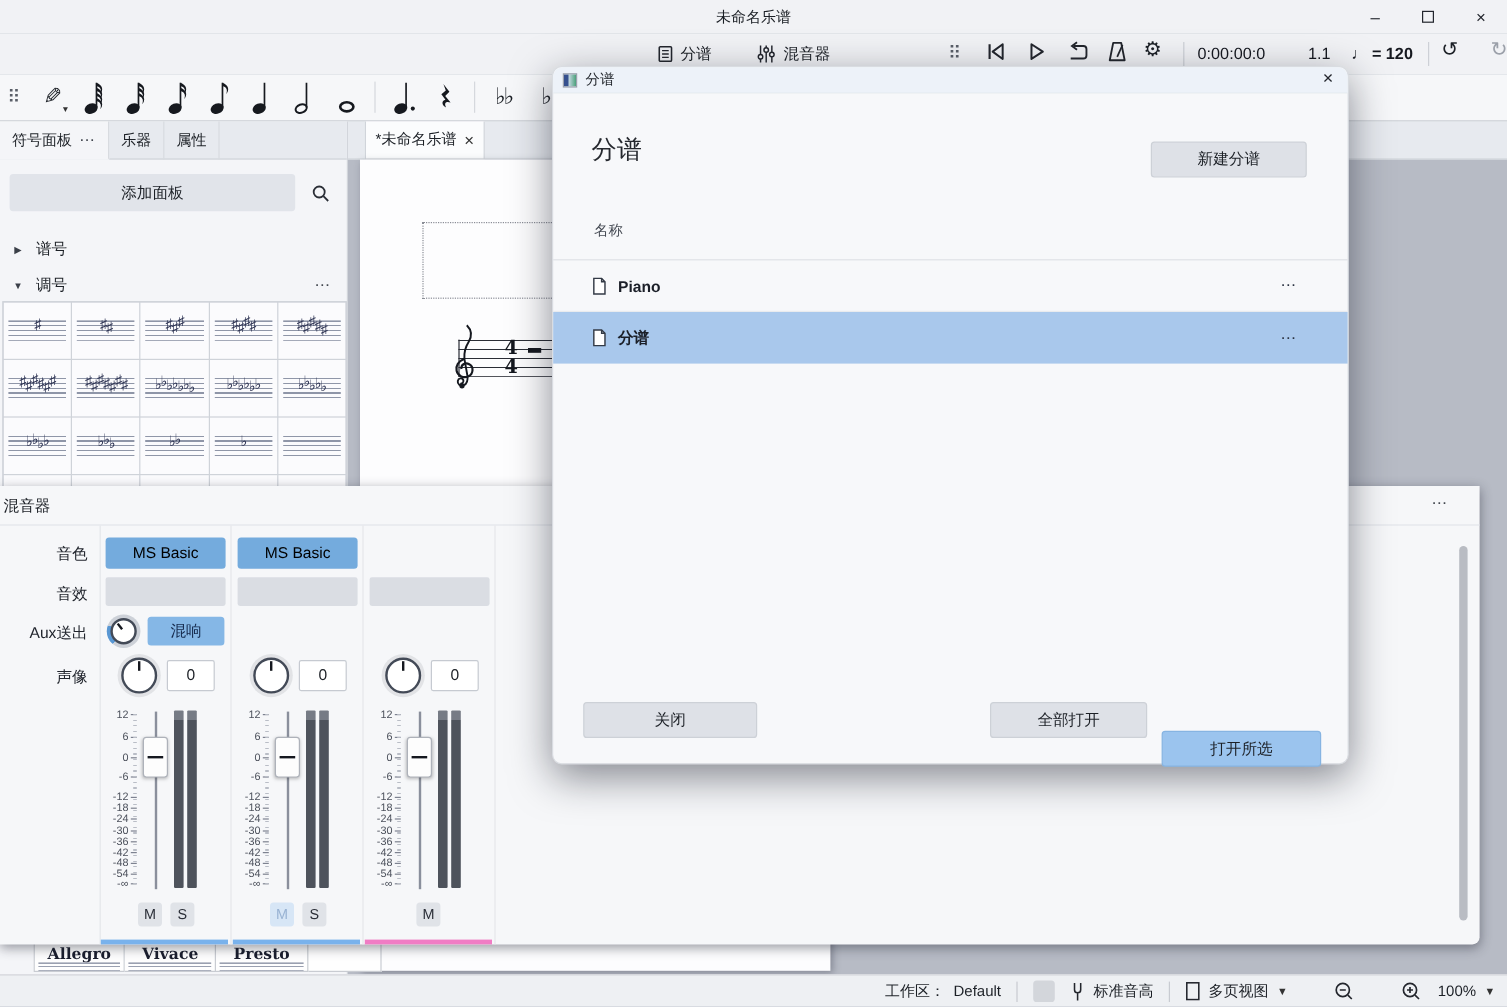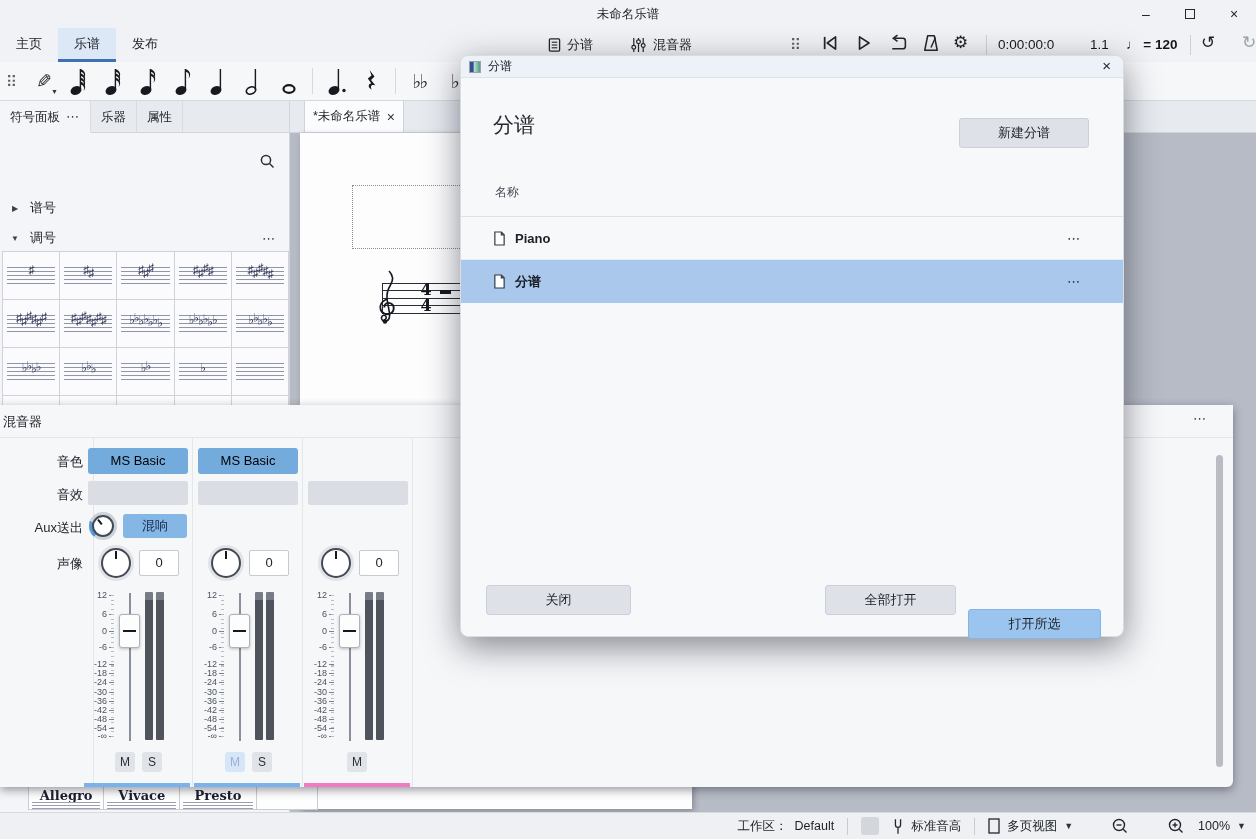--- a/index.html
+++ b/index.html
@@ -74,21 +74,21 @@
   .tempo-cell:first-child { border-left:1px solid #c9ccd2; }
   .tempo-cell .t { font-family:"DejaVu Serif",serif; font-weight:bold; font-size:13px; color:#1a1e2e; line-height:20px; }
   .tempo-cell .mini-staff { position:absolute; left:3px; right:3px; bottom:0; height:7px; background:repeating-linear-gradient(#9aa0b0 0 1px, transparent 1px 3px); }
   #tempo-rest { width:62px; border:1px solid #c9ccd2; border-left:none; background:#fefefe; }
 
   
   #mixer { position:absolute; left:0; top:304px; width:1233px; height:382px; background:#f6f7f9; box-shadow:0 3px 10px rgba(30,34,48,.45); border-radius:0 0 6px 0; }
   #mixer-header { position:absolute; left:0; top:0; width:100%; height:33px; border-bottom:1px solid #e2e4e9; }
   #mixer-title { position:absolute; left:3px; top:8px; font-size:13px; }
   #mixer-menu { position:absolute; right:26px; top:6px; }
-  #mix-labels { position:absolute; left:0; top:33px; width:94px; height:349px; border-right:1px solid #e4e6ea; }
+  #mix-labels { position:absolute; left:0; top:33px; width:84px; height:349px; border-right:1px solid #e4e6ea; }
   #mix-labels div { position:absolute; right:10px; font-size:13px; color:#22262e; }
   .strip { position:absolute; top:33px; width:110px; height:349px; border-right:1px solid #e4e6ea; }
   .snd-btn { position:absolute; left:5px; top:10px; width:100px; height:26px; background:#74abdd; border-radius:3px; color:#000000; text-align:center; line-height:26px; font-size:13px; }
   .fx-slot { position:absolute; left:5px; top:43px; width:100px; height:24px; background:#dadde3; border-radius:2px; }
   .knob { border-radius:50%; background:#fff; border:2px solid #434a57; position:absolute; box-shadow:0 0 0 3px rgba(50,56,70,.10); }
   .needle { position:absolute; left:50%; top:1px; width:2px; height:8px; margin-left:-1px; background:#15181f; transform-origin:50% 11px; }
   .aux-wrap { position:absolute; left:6px; top:74px; width:28px; height:28px; border-radius:50%; background:conic-gradient(from 220deg,#5ea2e4 0 70deg,#dfe3e9 70deg 360deg); }
   .aux-knob { left:3px; top:3px; width:22px; height:22px; }
   .aux-knob .needle { height:6px; transform-origin:50% 8px; transform:rotate(-38deg); }
   .aux-btn { position:absolute; left:40px; top:76px; width:64px; height:24px; background:#85b7e6; border-radius:3px; color:#14284b; text-align:center; line-height:24px; font-size:13px; }
@@ -138,21 +138,20 @@
 
   <div id="menu-title">未命名乐谱</div>
   <div id="win-controls">
     <span class="wc">–</span>
     <span class="wc"><span id="wc-max"></span></span>
     <span class="wc">×</span>
   </div>
 </div>
 
 <div id="ribbon">
-  <div id="ribbon-tabs" style="display:inline-block;"><span class="rtab">主页</span><span class="rtab active">乐谱</span><span class="rtab">发布</span></div>
 
   <div class="ricon-btn" style="left:548px;">
     <svg width="13" height="16" viewBox="0 0 14 16">
         <rect x="1.5" y="1.5" width="11" height="13" rx="1" fill="none" stroke="#23262d" stroke-width="1.4"></rect>
         <line x1="4" y1="5" x2="10" y2="5" stroke="#23262d" stroke-width="1.2"></line>
         <line x1="4" y1="8" x2="10" y2="8" stroke="#23262d" stroke-width="1.2"></line>
         <line x1="4" y1="11" x2="10" y2="11" stroke="#23262d" stroke-width="1.2"></line>
       </svg>
     <span>分谱</span>
   </div>
@@ -317,20 +316,21 @@
           <span class="dots3">⋯</span>
         </div>
         <div class="ptab">
           <span>乐器</span>
         </div>
         <div class="ptab">
           <span>属性</span>
         </div>
       </div>
     <div id="add-panel-row">
+      <div id="add-panel-btn">添加面板</div>
       <div id="search-btn">
         <svg width="17" height="17" viewBox="0 0 17 17">
             <circle cx="7" cy="7" r="4.6" fill="none" stroke="#2a2e36" stroke-width="1.5"></circle>
             <line x1="10.5" y1="10.5" x2="14.5" y2="14.5" stroke="#2a2e36" stroke-width="1.5"></line>
           </svg>
       </div>
     </div>
     <div class="tree-row" style="top:92px;">
       <span class="tree-arrow">▶</span>
       <span class="tree-label">谱号</span>

